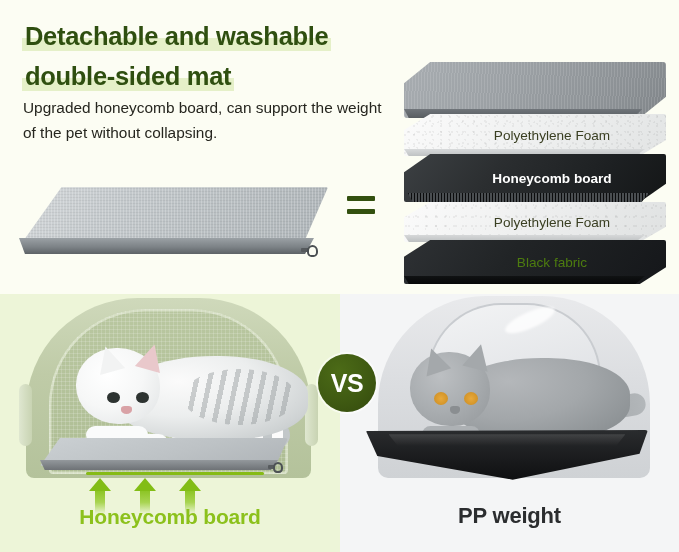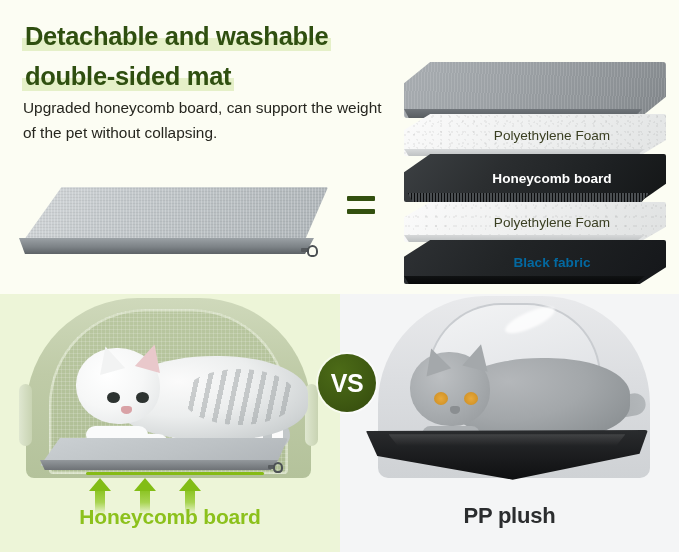--- a/index.html
+++ b/index.html
@@ -167,21 +167,21 @@
   #layer-4 { top:178px; height:44px; }
   #layer-4 .face {
     background:linear-gradient(128deg,#2e3134 0%,#212426 40%,#15171a 100%);
     border-radius:2px;
   }
   #layer-4 .edge {
     position:absolute; left:0; bottom:0; width:92%; height:8px;
     background:linear-gradient(180deg,#101213,#060708);
     clip-path:polygon(0 0,100% 0,96% 100%,2% 100%);
   }
-  #layer-4 .lbl { color:#0369a1; font-weight:bold; }
+  #layer-4 .lbl { color:#4d7c0f; font-weight:normal; }
 
   
   #bottom-panel {
     position:absolute; left:0; top:294px; width:679px; height:258px;
     background:#fbfdf2;
   }
   #compare-left {
     position:absolute; left:0; top:0; width:340px; height:258px;
     background:#edf5d8;
   }
@@ -555,17 +555,17 @@
 
     <div id="mat-right-sag">
       <div class="surf"></div>
       <div class="hi"></div>
     </div>
 
   </div>
 </div>
 
 <div id="label-honeycomb">Honeycomb board</div>
-<div id="label-pp">PP plush</div>
+<div id="label-pp">PP weight</div>
 
 <div id="vs-badge">
   <span>VS</span>
 </div>
 
 </body></html>

